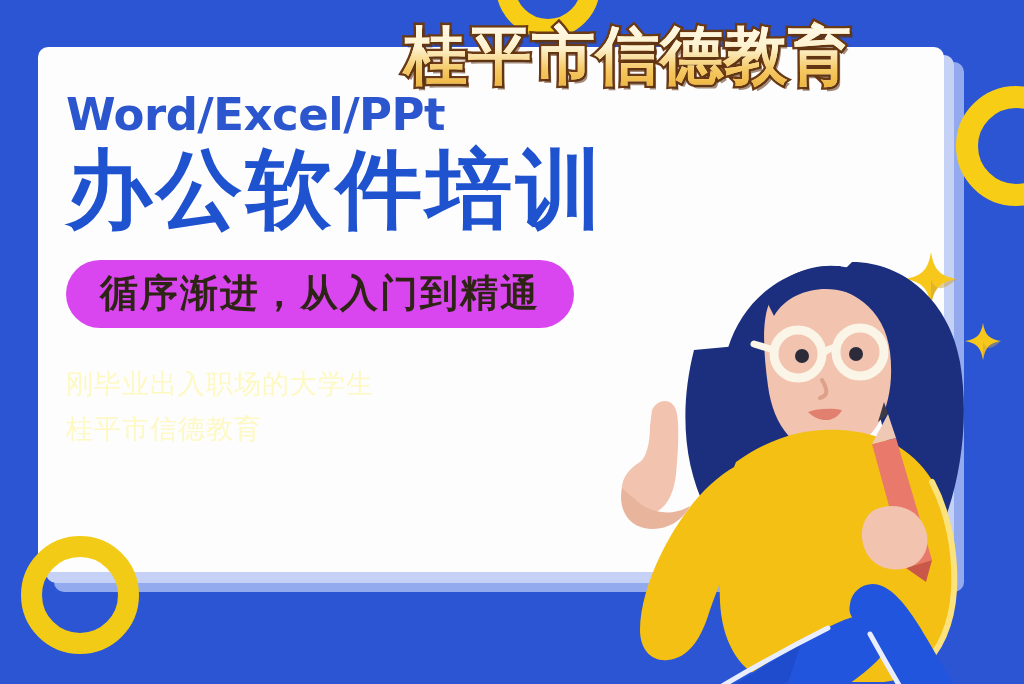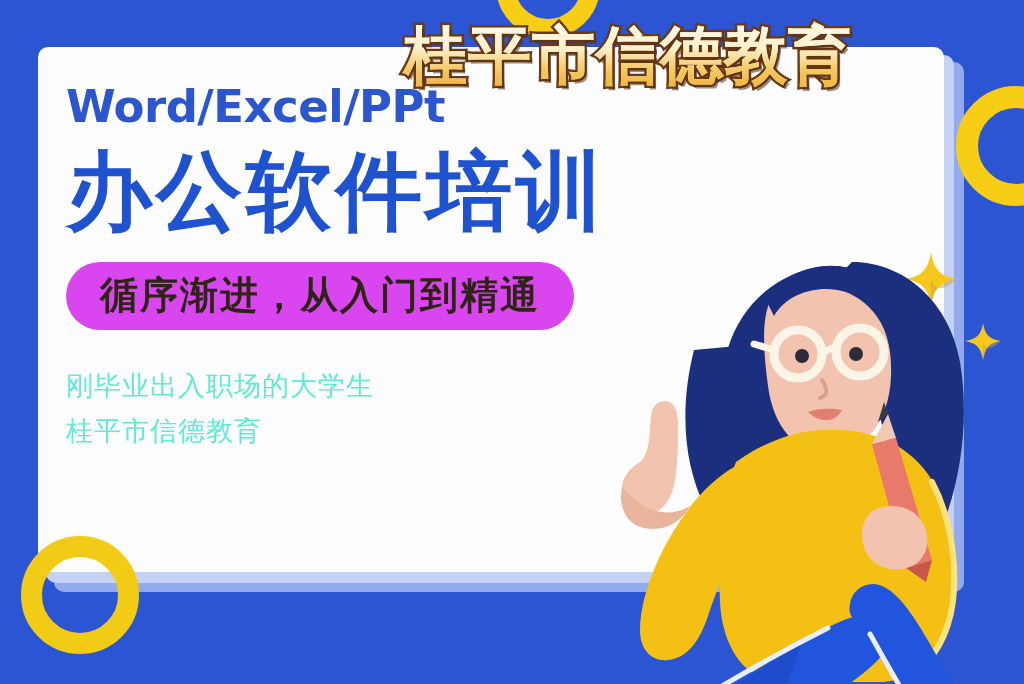--- a/index.html
+++ b/index.html
@@ -117,34 +117,34 @@
     -webkit-background-clip: text;
     background-clip: text;
     color: transparent;
     pointer-events: none;
   }
 
   
   #text-block {
     position: absolute;
     left: 66px;
-    top: 84px;
+    top: 92px;
     z-index: 10;
     width: 660px;
   }
   #subtitle-en {
     font-family: "DejaVu Sans", sans-serif;
     font-weight: 700;
     font-size: 45px;
     line-height: 1;
     color: #2B56CE;
     letter-spacing: -0.5px;
   }
   #title-cn {
-    margin-top: 18px;
+    margin-top: 8px;
     font-family: "DejaVu Sans", sans-serif;
     font-weight: 700;
     font-size: 86px;
     line-height: 1.04;
     color: #1F52CF;
     letter-spacing: 4px;
     white-space: nowrap;
   }
 
   #badge {
@@ -160,21 +160,21 @@
     color: #2E2416;
     letter-spacing: 2px;
     white-space: nowrap;
   }
 
   #bullets {
     margin-top: 34px;
     font-family: "DejaVu Sans", sans-serif;
     font-size: 27px;
     line-height: 1.65;
-    color: #5eead4;
+    color: #fef9c3;
     letter-spacing: 1px;
   }
   .bullet-line {
     white-space: nowrap;
   }
 
   
   #illustration {
     position: absolute;
     left: 540px;

